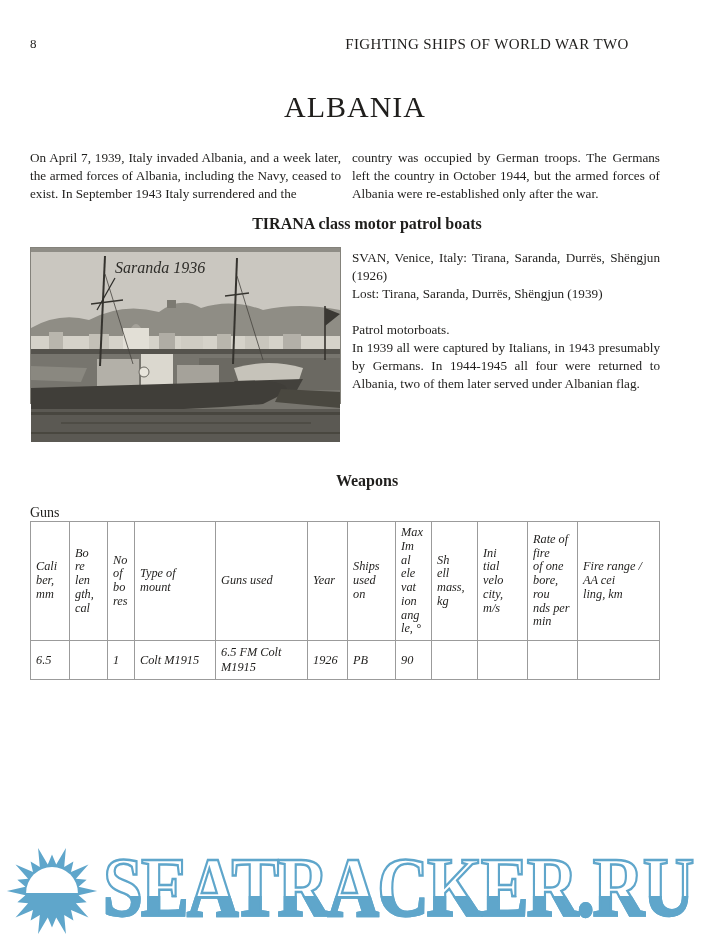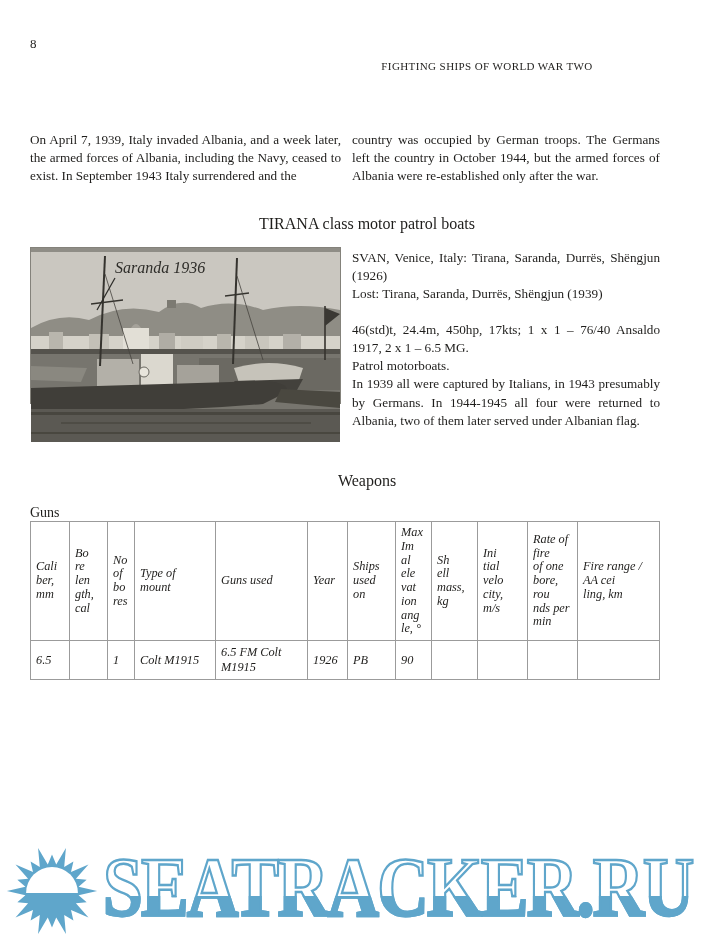--- a/index.html
+++ b/index.html
@@ -2,32 +2,32 @@
 <html><head>
 <meta charset="utf-8">
 <style>
   * { box-sizing: border-box; margin: 0; padding: 0; }
   html,body { background:#ffffff; }
   body { font-family: "Liberation Serif", serif; color:#1f1e1c; }
   .page { position:relative; width:710px; height:946px; background:#fff; overflow:hidden; }
 
   .page-num { position:absolute; left:30px; top:36px; font-size:13px; }
   .running-header { position:absolute; left:487px; top:36px; transform:translateX(-50%);
-    font-size:11px; letter-spacing:0.4px; white-space:nowrap;margin-top:24px; }
+    font-size:15px; letter-spacing:0.4px; white-space:nowrap; }
 
   .title { position:absolute; left:0; top:90px; width:100%; text-align:center;
     font-size:30px; font-weight:400; letter-spacing:1px; }
 
   .intro { position:absolute; top:131px; left:30px; width:630px; }
-  .intro .col { position:absolute; top:0; width:311px; font-size:13.2px; line-height:1.36;
+  .intro .col { position:absolute; top:18px; width:311px; font-size:13.2px; line-height:1.36;
     text-align:justify; }
   .intro .col.left { left:0; }
   .intro .col.right { left:322px; width:308px; }
 
-  .h2 { position:absolute; left:0; width:100%; text-align:center; font-size:16px; font-weight:400;padding-left:24px; }
+  .h2 { position:absolute; left:0; width:100%; text-align:center; font-size:16px; font-weight:700;padding-left:24px; }
   .h2.tirana { top:215px; }
   .h2.weapons { top:472px; }
 
   .photo { position:absolute; left:30px; top:247px; width:311px; height:157px;
     border:1px solid #84827b; background:#cac7c0; }
   .photo svg { display:block; }
 
   .infoblock { position:absolute; left:352px; top:249px; width:308px; font-size:13.2px; line-height:1.37; }
   .infoblock p { text-align:justify; }
   .infoblock p.nojust { text-align:left; }
@@ -57,20 +57,21 @@
   }
 </style>
 </head>
 <body>
 
 <div class="page">
 
   <span class="page-num">8</span>
   <span class="running-header">FIGHTING SHIPS OF WORLD WAR TWO</span>
 
+  <h1 class="title">ALBANIA</h1>
 
   <div class="intro">
     <p class="col left">On April 7, 1939, Italy invaded Albania, and a week later, the armed forces of Albania, including the Navy, ceased to exist. In September 1943 Italy surrendered and the</p>
     <p class="col right">country was occupied by German troops. The Germans left the country in October 1944, but the armed forces of Albania were re-established only after the war.</p>
   </div>
 
   <h2 class="h2 tirana">TIRANA class motor patrol boats</h2>
 
   <figure class="photo">
     <svg width="309" height="194" viewBox="0 0 309 194">
@@ -126,21 +127,20 @@
 
       <text x="84" y="25" font-family="Liberation Serif, serif" font-style="italic" font-size="16" fill="#2e2d29">Saranda 1936</text>
       <line x1="84" y1="30" x2="66" y2="62" stroke="#2e2d29" stroke-width="1.2"></line>
     </svg>
   </figure>
 
   <div class="infoblock">
     <p>SVAN, Venice, Italy: Tirana, Saranda, Durrës, Shëngjun (1926)</p>
     <p class="nojust">Lost: Tirana, Saranda, Durrës, Shëngjun (1939)</p>
     <div class="gap"></div>
-    <p>46(std)t, 24.4m, 450hp, 17kts; 1 x 1 – 76/40 Ansaldo 1917, 2 x 1 – 6.5 MG.</p>
     <p class="nojust">Patrol motorboats.</p>
     <p>In 1939 all were captured by Italians, in 1943 presumably by Germans. In 1944-1945 all four were returned to Albania, two of them later served under Albanian flag.</p>
   </div>
 
   <h2 class="h2 weapons">Weapons</h2>
   <div class="table-label">Guns</div>
 
   <table class="guns">
     <colgroup>
       <col style="width:39px">

